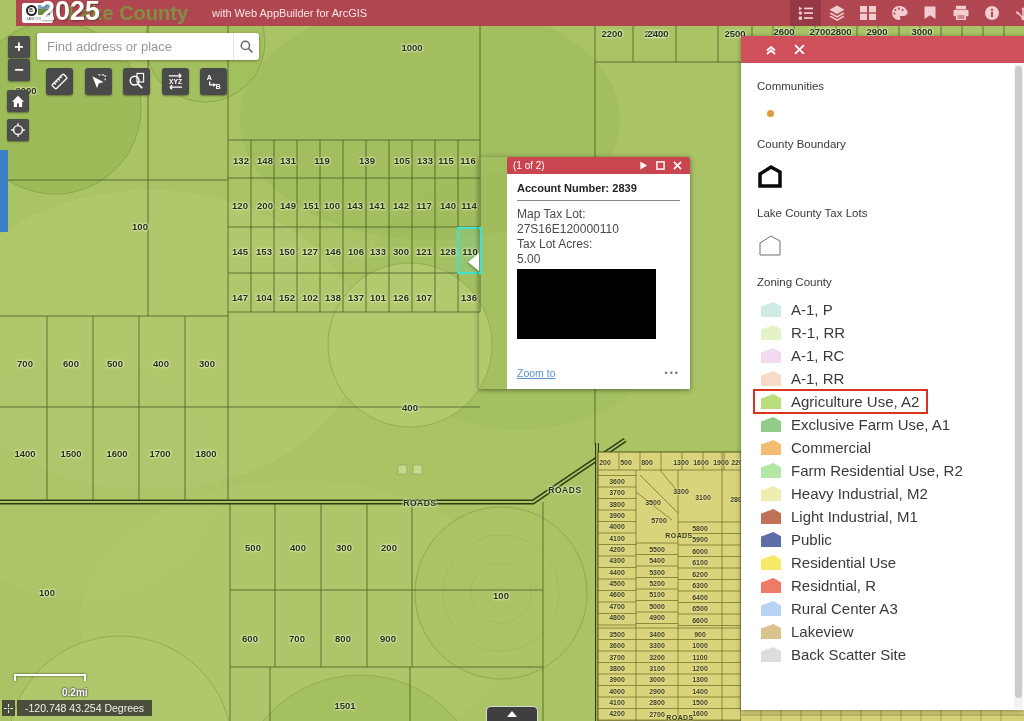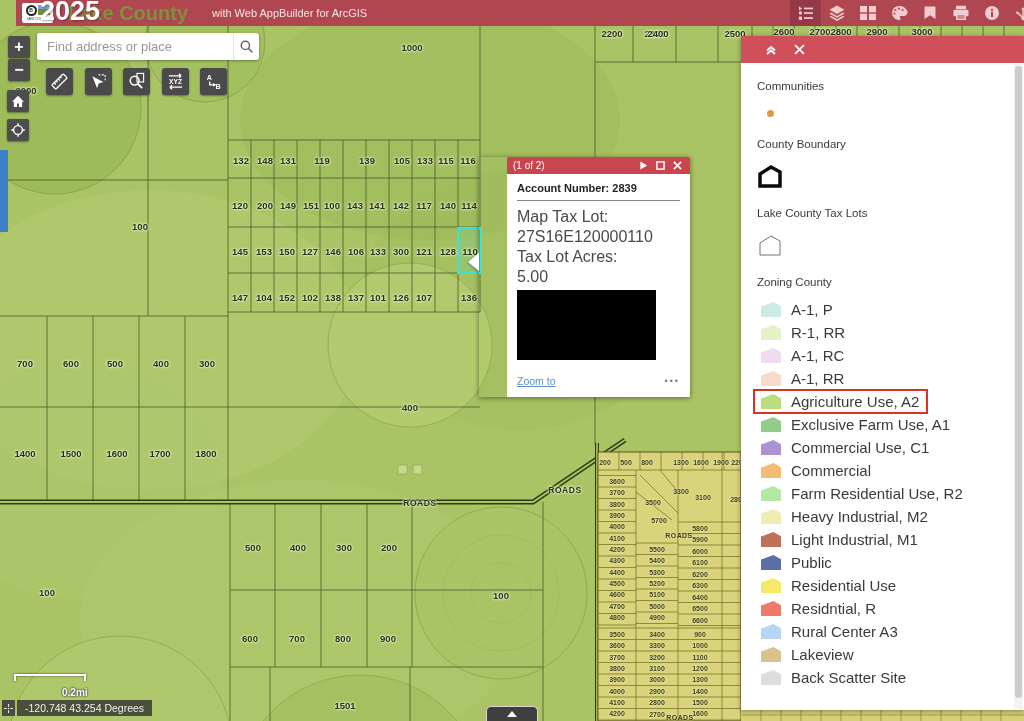--- a/index.html
+++ b/index.html
@@ -49,25 +49,25 @@
            cursor:pointer;box-shadow:0 1px 2px rgba(0,0,0,.4);color:#fff;}
 
   
   .popup{position:absolute;left:479px;top:157px;width:211px;z-index:15;box-shadow:0 1px 5px rgba(0,0,0,.45);padding-left:28px;}
   .popup-head{height:17px;background:#c9454f;border-radius:2px 2px 0 0;display:flex;align-items:center;padding:0 6px;color:#fff;}
   .popup-head .ph-title{font-size:10px;flex:1;}
   .popup-head .ph-ic{width:14px;height:14px;display:flex;align-items:center;justify-content:center;cursor:pointer;margin-left:3px;}
   .popup-body{background:#fff;padding:8px 10px 10px;position:relative;}
   .acct{font-size:11px;font-weight:bold;color:#222;}
   .popup hr{border:0;border-top:1px solid #888;margin:6px 0 6px;}
-  .pfield{font-size:16px;color:#4a4a4a;line-height:1.26;}
+  .pfield{font-size:12px;color:#4a4a4a;line-height:1.26;}
   .redacted{width:139px;height:70px;background:#000;margin-top:2px;}
   .linkrow{margin-top:20px;font-size:10.5px;color:#333;}
   a.plink{color:#5b8fc9;text-decoration:underline;cursor:pointer;}
-  .popup-foot{display:flex;align-items:center;margin-top:15px;}
+  .popup-foot{display:flex;align-items:center;margin-top:28px;}
   .popup-foot .zoomto{font-size:10.5px;}
   .popup-foot .more{margin-left:auto;color:#777;font-size:9px;letter-spacing:2px;cursor:pointer;}
   .callout{position:absolute;left:-11px;top:96px;width:0;height:0;border-top:9px solid transparent;
            border-bottom:9px solid transparent;border-right:11px solid #fff;filter:drop-shadow(-1px 1px 1px rgba(0,0,0,.25));}
 
   
   .legend{position:absolute;left:741px;top:36px;width:283px;height:674px;z-index:25;box-shadow:0 1px 5px rgba(0,0,0,.4);}
   .lg-head{height:27px;background:#cf4f5a;display:flex;align-items:center;padding:0 12px;color:#fff;}
   .lg-head .lg-title-text{font-size:14px;flex:1;}
   .lg-head .lg-ic{width:20px;height:20px;display:flex;align-items:center;justify-content:center;cursor:pointer;margin-left:8px;}
@@ -542,24 +542,20 @@
         </div>
         <div class="lg-item hl">
           <span class="sw sw-poly" style="background: rgb(186, 222, 125);"></span>
           <span class="lg-label">Agriculture Use, A2</span>
         </div>
         <div class="lg-item">
           <span class="sw sw-poly" style="background: rgb(147, 203, 139);"></span>
           <span class="lg-label">Exclusive Farm Use, A1</span>
         </div>
         <div class="lg-item">
-          <span class="sw sw-poly" style="background: rgb(173, 146, 210);"></span>
-          <span class="lg-label">Commercial Use, C1</span>
-        </div>
-        <div class="lg-item">
           <span class="sw sw-poly" style="background: rgb(244, 188, 114);"></span>
           <span class="lg-label">Commercial</span>
         </div>
         <div class="lg-item">
           <span class="sw sw-poly" style="background: rgb(180, 230, 164);"></span>
           <span class="lg-label">Farm Residential Use, R2</span>
         </div>
         <div class="lg-item">
           <span class="sw sw-poly" style="background: rgb(240, 237, 178);"></span>
           <span class="lg-label">Heavy Industrial, M2</span>

